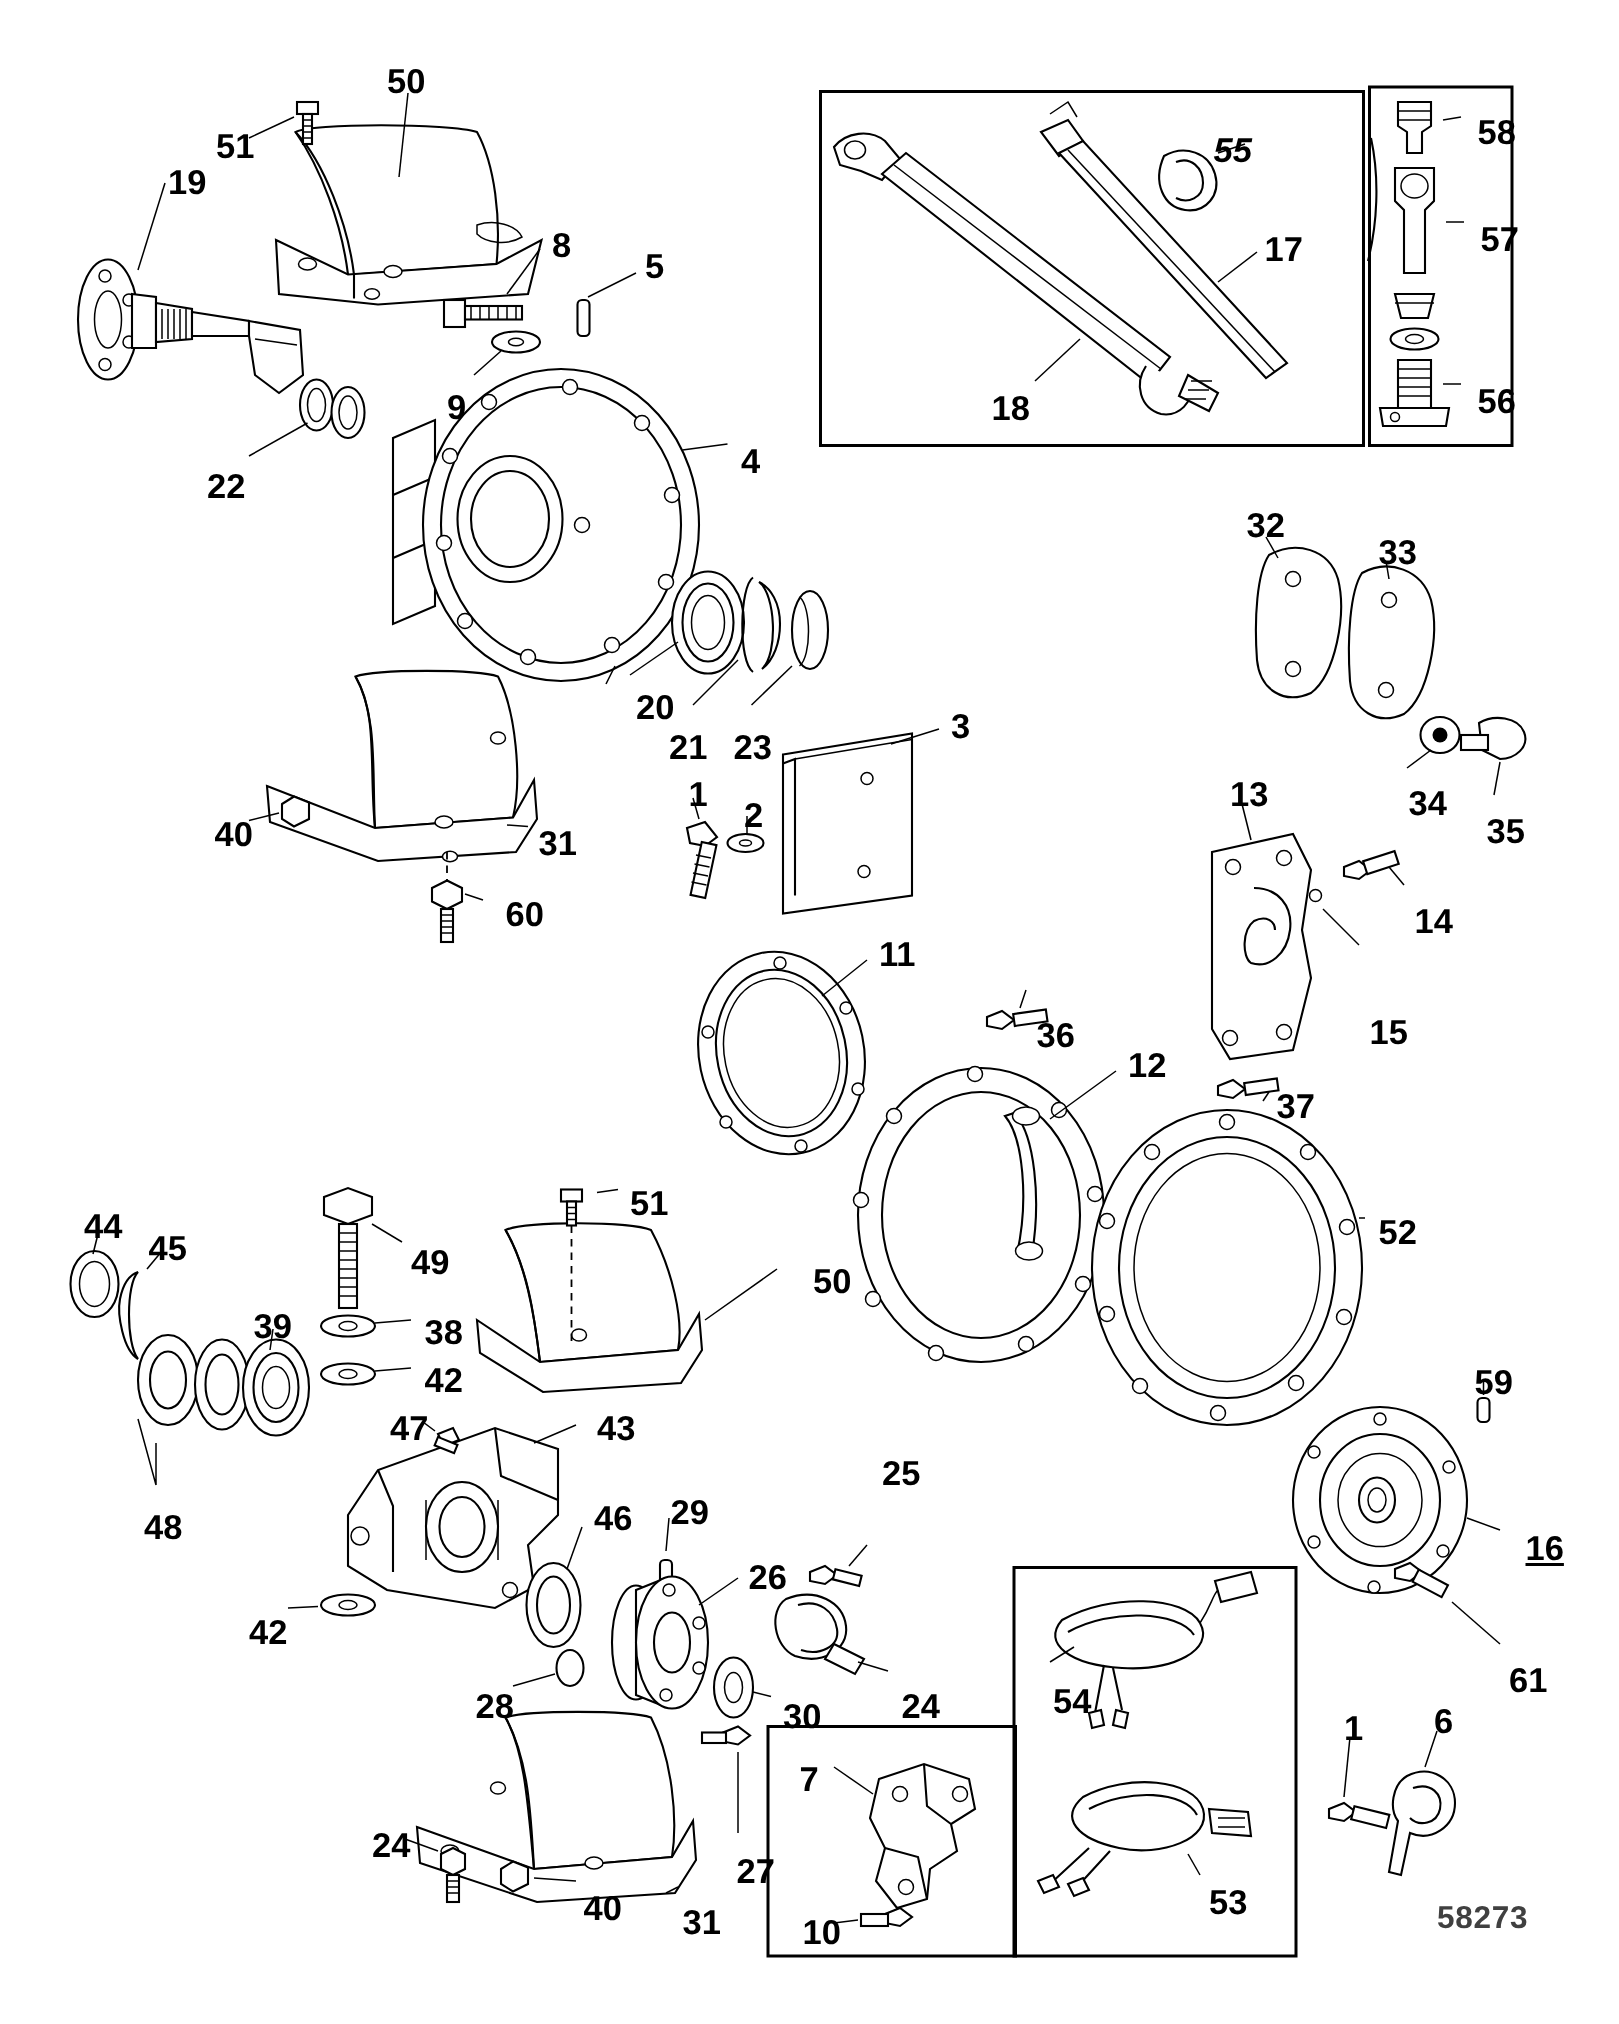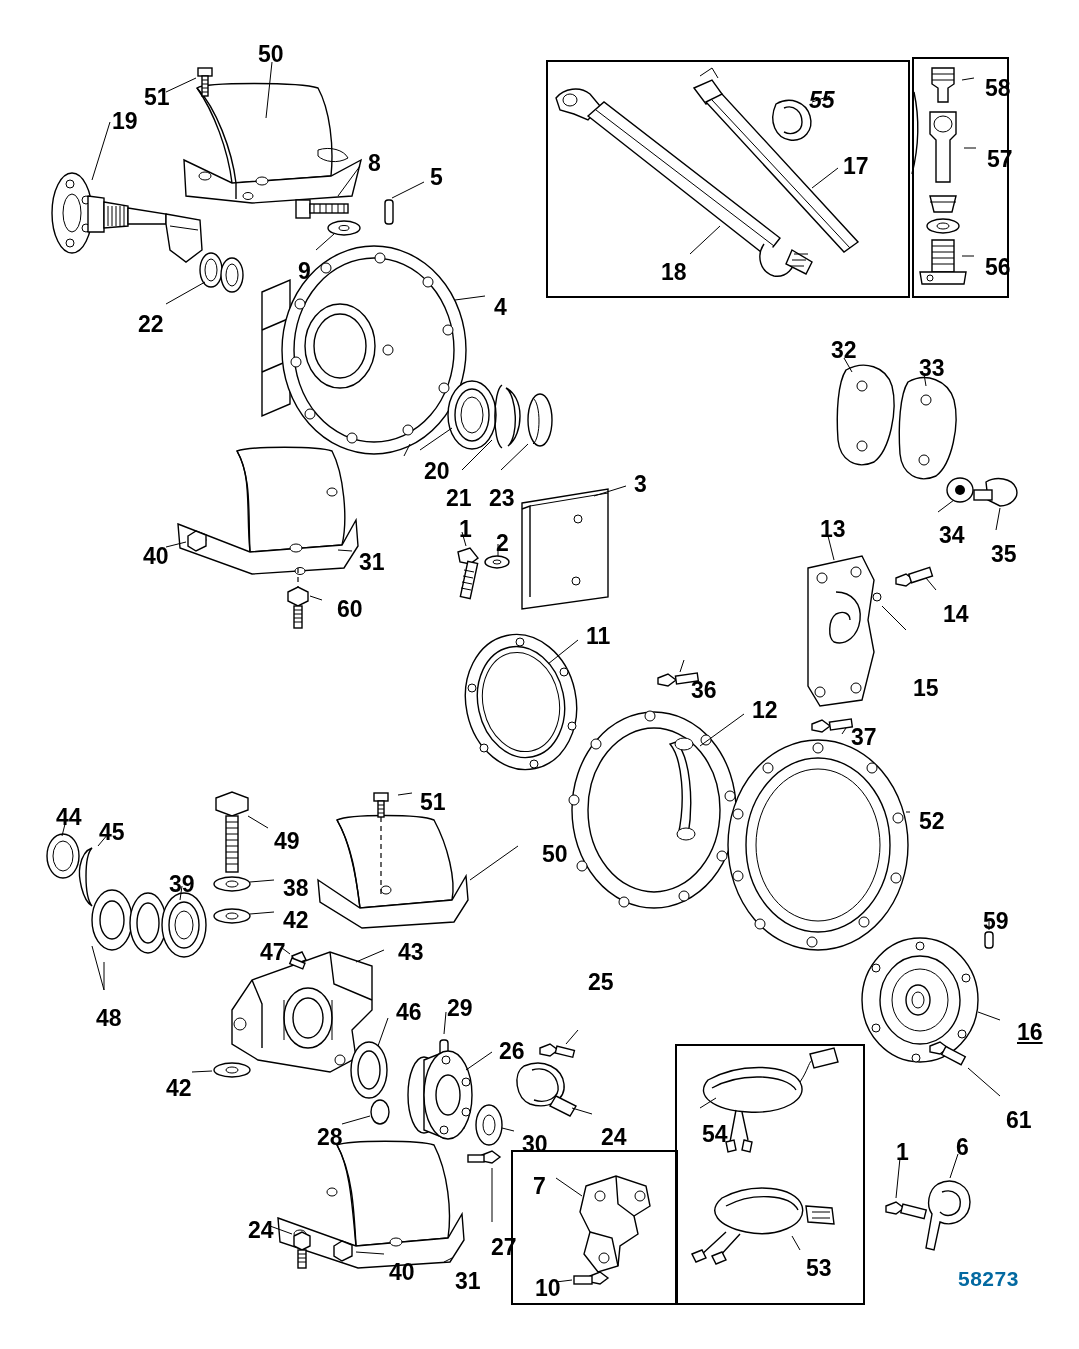--- a/index.html
+++ b/index.html
@@ -23,21 +23,21 @@
     color: #000000;
     line-height: 1;
     white-space: nowrap;
     user-select: none;
   }
   .partnum {
     position: absolute;
     font-family: "Liberation Sans", sans-serif;
     font-size: 21px;
     font-weight: bold;
-    color: #0369a1;
+    color: #404040;
     letter-spacing: 0.5px;
   }
   .box {
     position: absolute;
     border: 2px solid #000000;
     background: transparent;
   }
   svg.art {
     position: absolute;
     left: 0;

